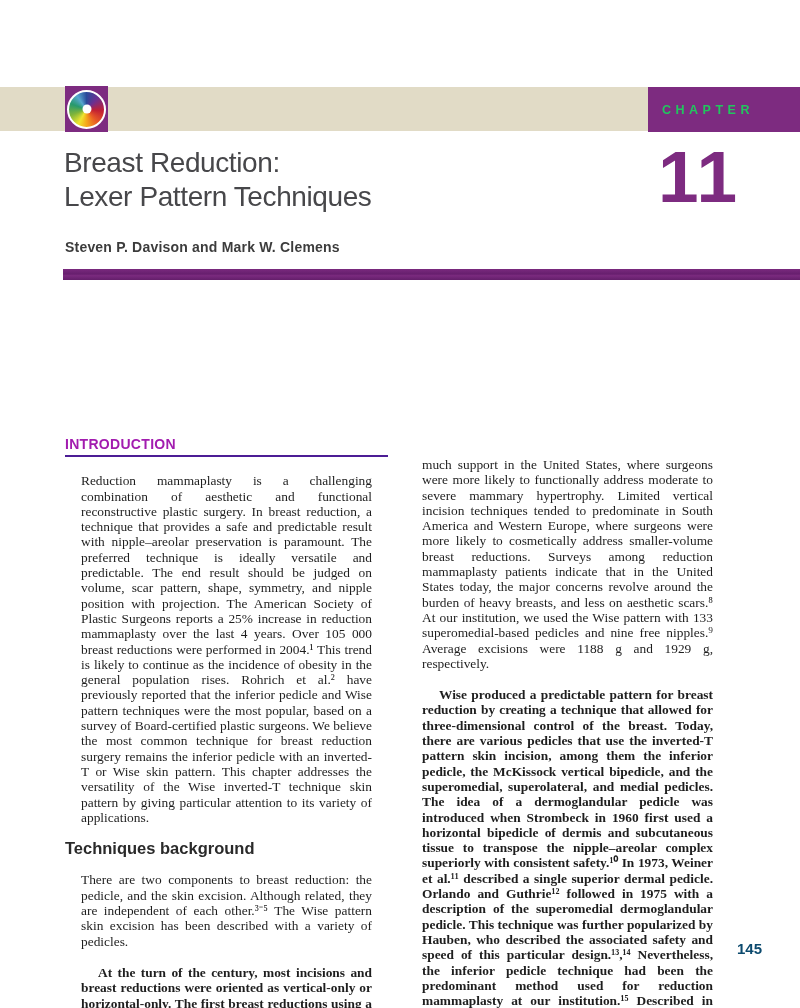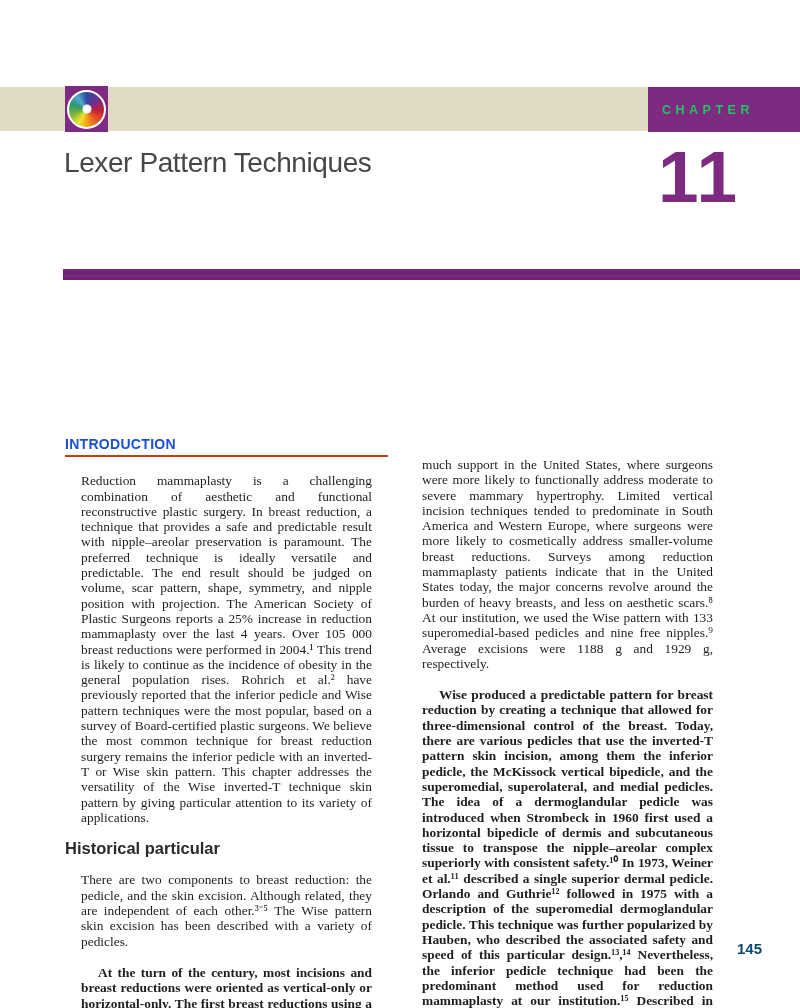--- a/index.html
+++ b/index.html
@@ -111,22 +111,22 @@
     text-align: justify;
   }
   .col-left  { left: 65px;  top: 437px; }
   .col-right { left: 406px; top: 441px; }
 
   .intro-heading {
     font-family: "Liberation Sans", sans-serif;
     font-size: 14px;
     font-weight: 700;
     letter-spacing: 0.3px;
-    color: #1d4ed8;
-    border-bottom: 2px solid #c2410c;
+    color: #a21caf;
+    border-bottom: 2px solid #4c1d95;
     padding-bottom: 3px;
     margin-bottom: 5px;
   }
   .sub-heading {
     font-family: "Liberation Sans", sans-serif;
     font-size: 16.5px;
     font-weight: 700;
     color: #2a2a2a;
     margin-top: 16px;
     margin-bottom: 4px;
@@ -152,32 +152,34 @@
 
   <div class="logo-box">
     <div class="logo-circle"></div>
   </div>
 
   <div class="chapter-box">
     <span>CHAPTER</span>
   </div>
 
   <div class="title">
+    <div>Breast Reduction:</div>
     <div>Lexer Pattern Techniques</div>
   </div>
 
   <div class="chapter-number">11</div>
 
+  <div class="authors">Steven P. Davison and Mark W. Clemens</div>
 
   <div class="title-rule"></div>
 
   <div class="col col-left">
     <div class="intro-heading">INTRODUCTION</div>
     <p class="para">Reduction mammaplasty is a challenging combination of aesthetic and functional reconstructive plastic surgery. In breast reduction, a technique that provides a safe and predictable result with nipple–areolar preservation is paramount. The preferred technique is ideally versatile and predictable. The end result should be judged on volume, scar pattern, shape, symmetry, and nipple position with projection. The American Society of Plastic Surgeons reports a 25% increase in reduction mammaplasty over the last 4 years. Over 105 000 breast reductions were performed in 2004.¹ This trend is likely to continue as the incidence of obesity in the general population rises. Rohrich et al.² have previously reported that the inferior pedicle and Wise pattern techniques were the most popular, based on a survey of Board-certified plastic surgeons. We believe the most common technique for breast reduction surgery remains the inferior pedicle with an inverted-T or Wise skin pattern. This chapter addresses the versatility of the Wise inverted-T technique skin pattern by giving particular attention to its variety of applications.</p>
-    <div class="sub-heading">Historical particular</div>
+    <div class="sub-heading">Techniques background</div>
     <p class="para">There are two components to breast reduction: the pedicle, and the skin excision. Although related, they are independent of each other.³⁻⁵ The Wise pattern skin excision has been described with a variety of pedicles.</p>
     <p class="para indent">At the turn of the century, most incisions and breast reductions were oriented as vertical-only or horizontal-only. The first breast reductions using a vertical incision with a short horizontal component were described by Lexer in 1925.⁶ The Wise keyhole pattern was introduced in 1956, to answer unpredictability concerns raised by limited incision techniques.⁷ The Wise pattern or inverted-T gained</p>
   </div>
 
   <div class="col col-right">
     <p class="para">much support in the United States, where surgeons were more likely to functionally address moderate to severe mammary hypertrophy. Limited vertical incision techniques tended to predominate in South America and Western Europe, where surgeons were more likely to cosmetically address smaller-volume breast reductions. Surveys among reduction mammaplasty patients indicate that in the United States today, the major concerns revolve around the burden of heavy breasts, and less on aesthetic scars.⁸ At our institution, we used the Wise pattern with 133 superomedial-based pedicles and nine free nipples.⁹ Average excisions were 1188 g and 1929 g, respectively.</p>
     <p class="para indent">Wise produced a predictable pattern for breast reduction by creating a technique that allowed for three-dimensional control of the breast. Today, there are various pedicles that use the inverted-T pattern skin incision, among them the inferior pedicle, the McKissock vertical bipedicle, and the superomedial, superolateral, and medial pedicles. The idea of a dermoglandular pedicle was introduced when Strombeck in 1960 first used a horizontal bipedicle of dermis and subcutaneous tissue to transpose the nipple–areolar complex superiorly with consistent safety.¹⁰ In 1973, Weiner et al.¹¹ described a single superior dermal pedicle. Orlando and Guthrie¹² followed in 1975 with a description of the superomedial dermoglandular pedicle. This technique was further popularized by Hauben, who described the associated safety and speed of this particular design.¹³,¹⁴ Nevertheless, the inferior pedicle technique had been the predominant method used for reduction mammaplasty at our institution.¹⁵ Described in 1972, the McKissock technique involves a central breast reduced around a vertical bipedicle. The vertical limbs are established by breast meridians with the medial and lateral dermoglandular wedges plus portions of the upper flap removed down to fascia, creating a ‘bucket handle’ as part of the reduction. The inferior pedicle breast</p>
   </div>
 
   <div class="page-number">145</div>

